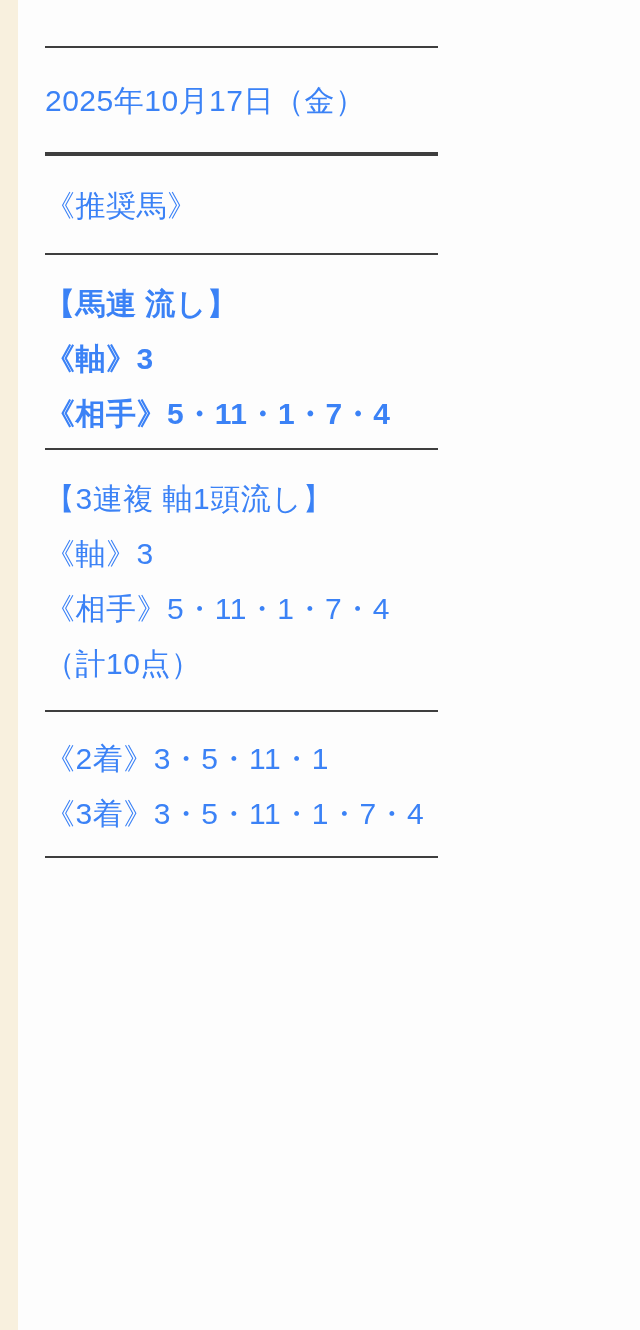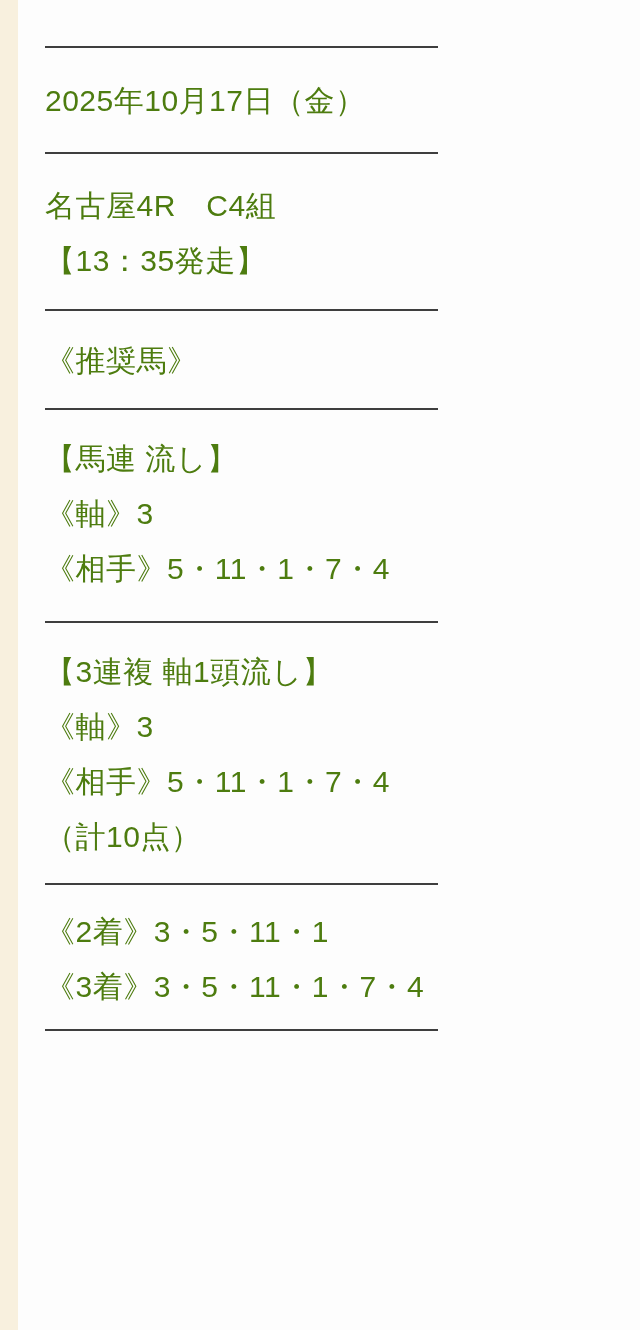--- a/index.html
+++ b/index.html
@@ -35,52 +35,48 @@
   .divider {
     border: none;
     border-top: 2px solid #3e3e3e;
     width: 393px;
     margin: 0;
   }
   .sec p {
     margin: 0;
     font-size: 30px;
     line-height: 55px;
-    color: #4d7c0f;
+    color: #3b82f6;
     letter-spacing: 0.5px;
     white-space: nowrap;
   }
   .sec-date { padding: 25px 0 24px; }
   .sec-race { padding: 24px 0 21px; }
   .sec-reco { padding: 22px 0 20px; }
-  .sec-bet1 { padding: 21px 0 25px; }
+  .sec-bet1 { padding: 21px 0 7px; font-weight: bold; }
   .sec-bet2 { padding: 21px 0 19px; }
   .sec-bet3 { padding: 19px 0 15px; }
 </style>
 </head>
 <body>
 
 <div class="page">
   <div class="edge-strip"></div>
 
   <main class="content">
     <div class="top-space"></div>
 
     <hr class="divider">
 
     <section class="sec sec-date">
       <p>2025年10月17日（金）</p>
     </section>
 
     <hr class="divider">
 
-    <section class="sec sec-race">
-      <p>名古屋4R　C4組</p>
-      <p>【13：35発走】</p>
-    </section>
 
     <hr class="divider">
 
     <section class="sec sec-reco">
       <p>《推奨馬》</p>
     </section>
 
     <hr class="divider">
 
     <section class="sec sec-bet1">

